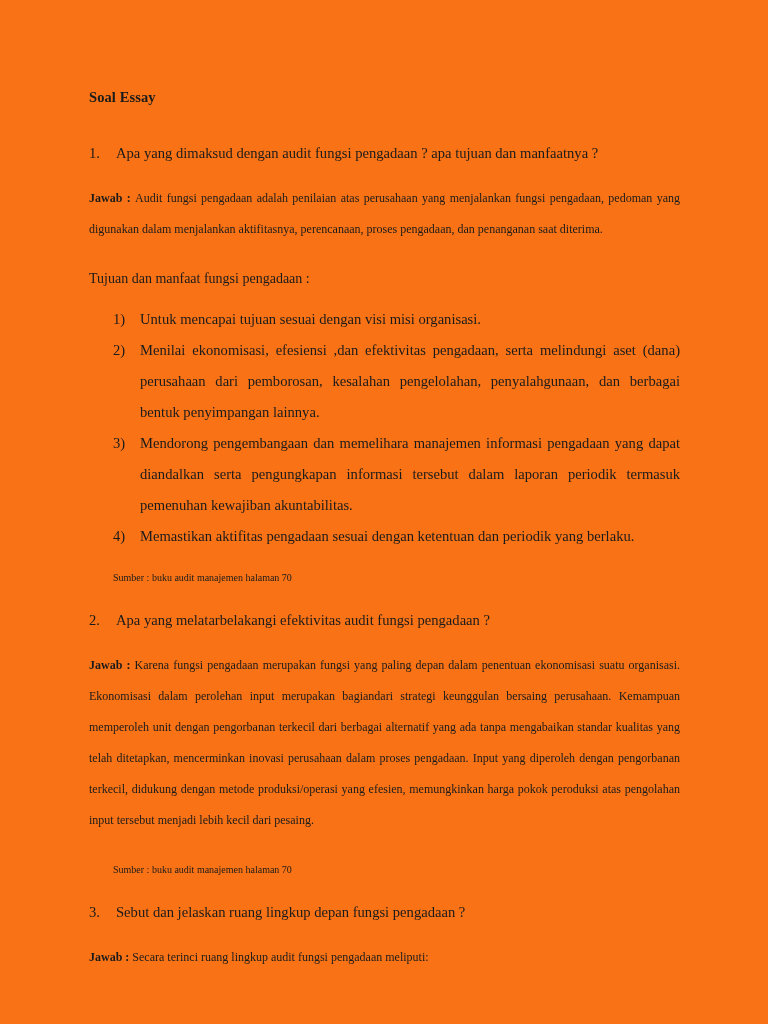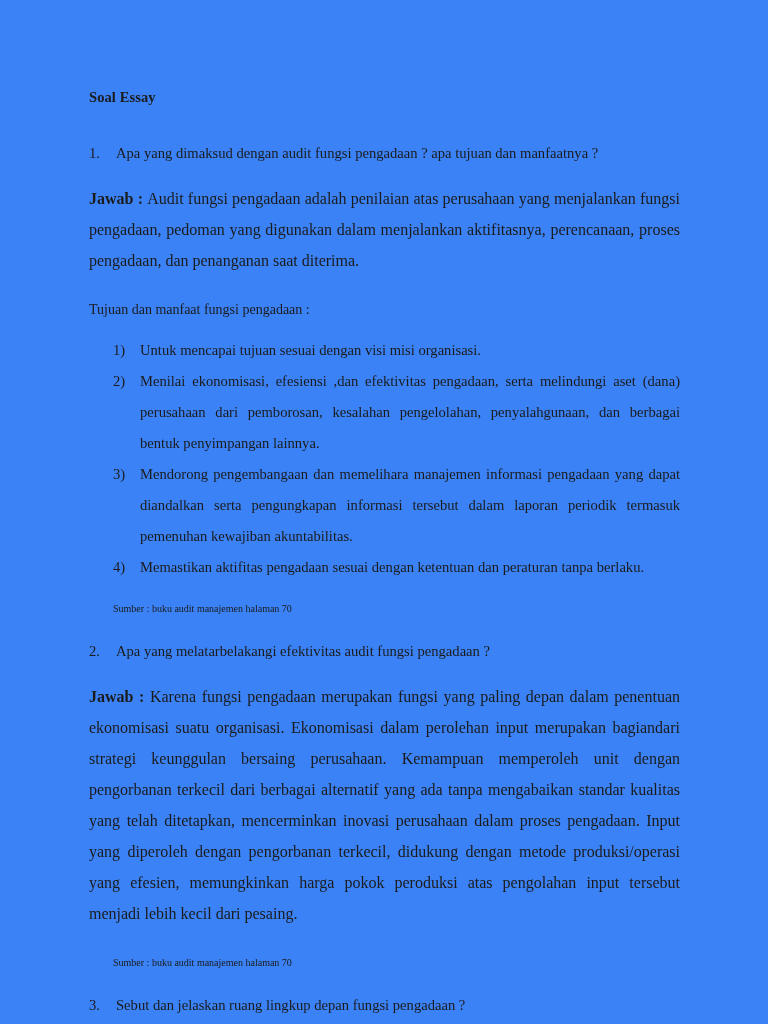--- a/index.html
+++ b/index.html
@@ -13,21 +13,21 @@
     height: 1024px;
     font-family: "Liberation Serif", "DejaVu Serif", serif;
     color: #1b1b1b;
     -webkit-font-smoothing: antialiased;
   }
 
   .page {
     position: relative;
     width: 768px;
     height: 1024px;
-    background: #3b82f6;
+    background: #f97316;
     overflow: hidden;
   }
 
   .content {
     position: absolute;
     left: 89px;
     top: 88px;
     width: 591px;
   }
 
@@ -47,21 +47,21 @@
     margin: 0 0 14px 0;
     padding-left: 27px;
   }
   .question .qnum {
     position: absolute;
     left: 0;
     top: 0;
   }
 
   .answer {
-    font-size: 16px;
+    font-size: 12px;
     line-height: 31px;
     text-align: justify;
     text-justify: inter-word;
     margin: 0 0 12px 0;
   }
   .answer .lead {
     font-weight: bold;
   }
 
   .lead-in {
@@ -130,21 +130,21 @@
         <li class="nowrap-item">
           <span class="marker">1)</span><span>Untuk mencapai tujuan sesuai dengan visi misi organisasi.</span>
         </li>
         <li>
           <span class="marker">2)</span><span>Menilai ekonomisasi, efesiensi ,dan efektivitas pengadaan, serta melindungi aset (dana) perusahaan dari pemborosan, kesalahan pengelolahan, penyalahgunaan, dan berbagai bentuk penyimpangan lainnya.</span>
         </li>
         <li>
           <span class="marker">3)</span><span>Mendorong pengembangaan dan memelihara manajemen informasi pengadaan yang dapat diandalkan serta pengungkapan informasi tersebut dalam laporan periodik termasuk pemenuhan kewajiban akuntabilitas.</span>
         </li>
         <li class="nowrap-item">
-          <span class="marker">4)</span><span>Memastikan aktifitas pengadaan sesuai dengan ketentuan dan peraturan tanpa berlaku.</span>
+          <span class="marker">4)</span><span>Memastikan aktifitas pengadaan sesuai dengan ketentuan dan periodik yang berlaku.</span>
         </li>
       </ul>
 
       <p class="source">Sumber : buku audit manajemen halaman 70</p>
     </div>
 
     <div>
       <p class="question">
         <span class="qnum">2.</span><span>Apa yang melatarbelakangi efektivitas audit fungsi pengadaan ?</span>
       </p>

